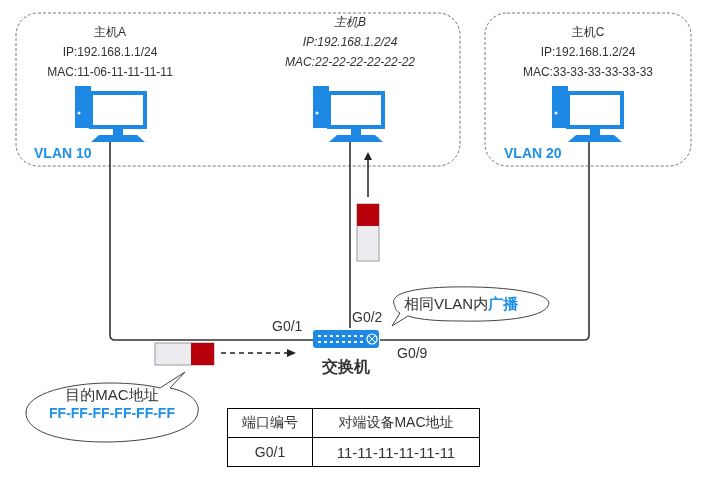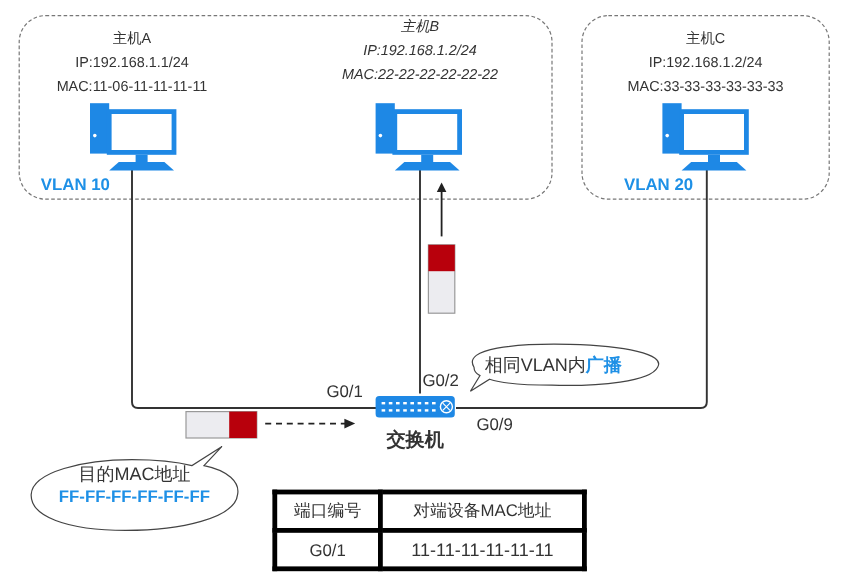--- a/index.html
+++ b/index.html
@@ -6,21 +6,21 @@
   body { width:708px; height:481px; position:relative; overflow:hidden;
          font-family:"Liberation Sans","DejaVu Sans",sans-serif; color:#222; }
   svg.lines { position:absolute; left:0; top:0; }
   .host-text { position:absolute; text-align:center; font-size:12px; line-height:20px; color:#333; white-space:nowrap; }
   .vlan { position:absolute; font-weight:bold; font-size:14px; color:#1e90e6; }
   .port { position:absolute; font-size:14px; color:#333; }
   .bubble-text { position:absolute; font-size:15px; color:#333; white-space:nowrap; text-align:center; }
   .blue { color:#1e90e6; font-weight:bold; }
   .switch-label { position:absolute; font-size:16px; color:#333; }
   table.mac { position:absolute; left:227px; top:408px; border-collapse:collapse; font-size:14px; color:#333; }
-  table.mac td, table.mac th { border:4px solid #000000; height:28px; text-align:center; font-weight:normal; padding:0 8px; }
+  table.mac td, table.mac th { border:1px solid #000000; height:28px; text-align:center; font-weight:normal; padding:0 8px; }
   table.mac th.c1, table.mac td.c1 { width:68px; }
   table.mac th.c2, table.mac td.c2 { width:150px; }
   table.mac td.c2 { font-size:15px; }
 </style>
 </head>
 <body>
 
 <svg class="lines" width="708" height="481">
 
   <rect x="16" y="13" width="444" height="153" rx="22" ry="22" fill="none" stroke="#777" stroke-width="1" stroke-dasharray="3,2"></rect>
@@ -121,21 +121,21 @@
   <div>MAC:22-22-22-22-22-22</div>
 </div>
 
 <div class="host-text" style="left:488px; top:22px; width:200px;">
   <div>主机C</div>
   <div>IP:192.168.1.2/24</div>
   <div>MAC:33-33-33-33-33-33</div>
 </div>
 
 <div class="vlan" style="left:34px; top:145px;">VLAN 10</div>
-<div class="vlan" style="left:520px; top:145px;">VLAN 20</div>
+<div class="vlan" style="left:504px; top:145px;">VLAN 20</div>
 
 <div class="port" style="left:272px; top:318px;">G0/1</div>
 <div class="port" style="left:352px; top:309px;">G0/2</div>
 <div class="port" style="left:397px; top:345px;">G0/9</div>
 <div class="switch-label" style="left:322px; top:357px;font-weight:bold;">交换机</div>
 
 <div class="bubble-text" style="left:404px; top:295px;">
   <span>相同VLAN内</span><span class="blue">广播</span>
 </div>
 

